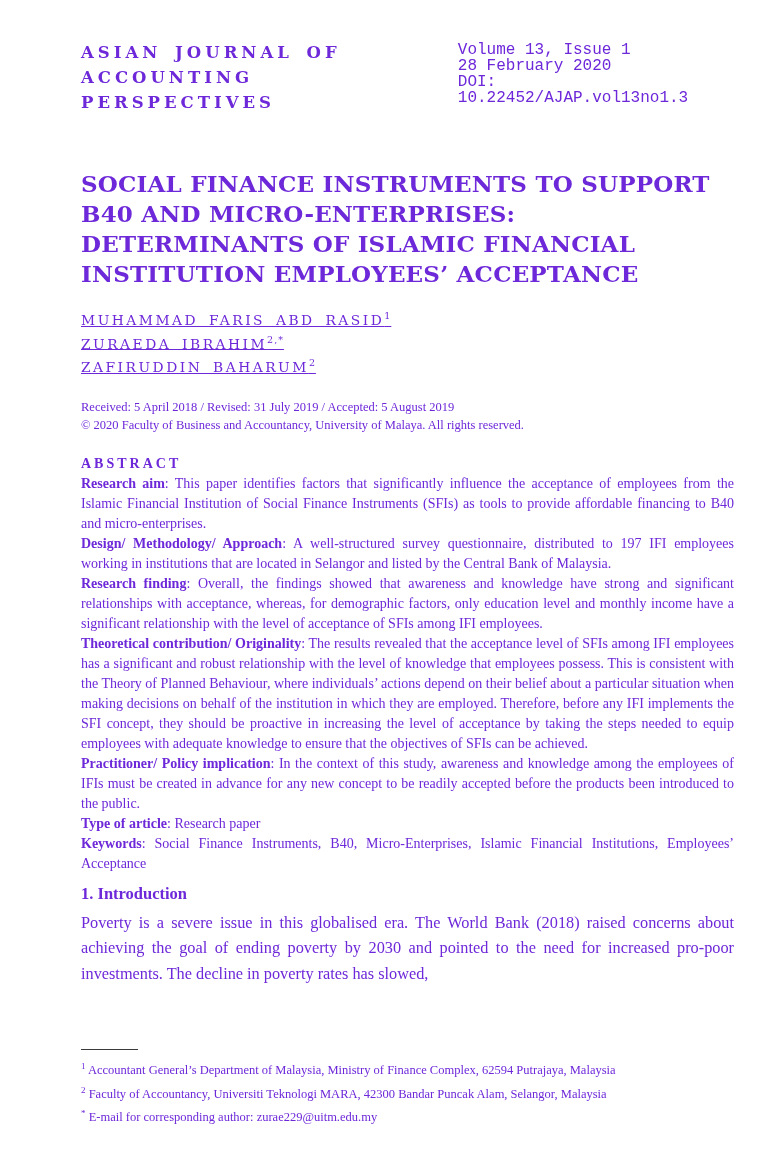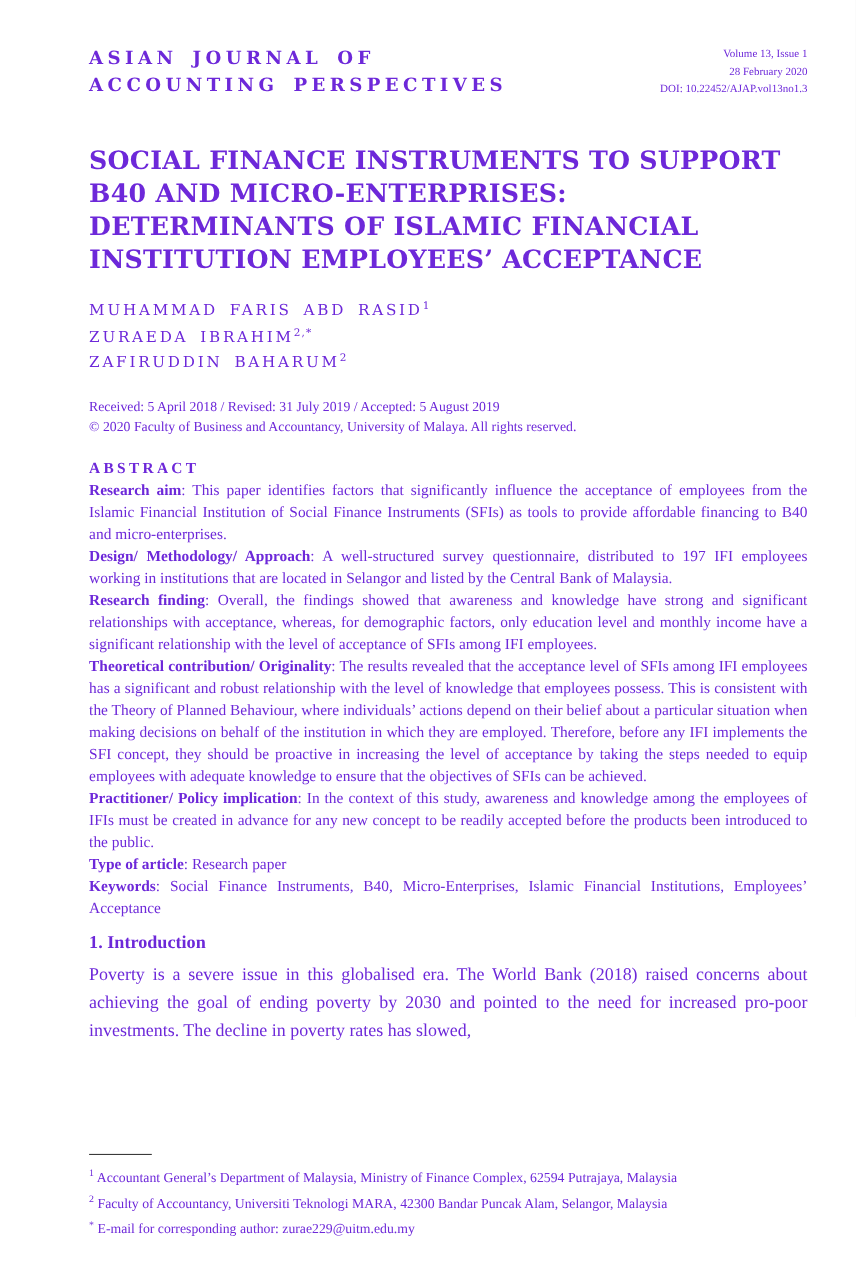--- a/index.html
+++ b/index.html
@@ -19,39 +19,39 @@
   .hdr { display:flex; justify-content:space-between; align-items:flex-start; }
   .journal-name {
     font-family:"DejaVu Serif", serif;
     font-weight:700;
     font-size:16.5px;
     line-height:25px;
     letter-spacing:4px;
     word-spacing:4px;
   }
   .issue-meta {
-    text-align:right;
-    font-size:10px;
+    font-size:16px;
     line-height:16px;
     padding-top:2px;
+    font-family:Liberation Mono, monospace;
   }
 
   
   .paper-title {
-    margin-top:42px;
+    margin-top:54px;
     font-family:"DejaVu Serif", serif;
     font-weight:700;
     font-size:23px;
     line-height:30px;
     letter-spacing:0.2px;
   }
 
   
   .authors { margin-top:17px; font-size:15px; line-height:20px; }
-  .author-line { letter-spacing:2.5px; word-spacing:4px; font-family:"DejaVu Serif", serif; font-size:13.8px; }
+  .author-line { letter-spacing:2.5px; word-spacing:4px; font-family:"DejaVu Serif", serif; font-size:13.8px;text-decoration:underline; }
   .author-line sup { font-size:9.5px; letter-spacing:1px; }
 
   
   .history { margin-top:21px; font-size:12.5px; line-height:18px; }
 
   
   .abstract-heading {
     margin-top:20px;
     font-weight:700;
     font-size:14px;

